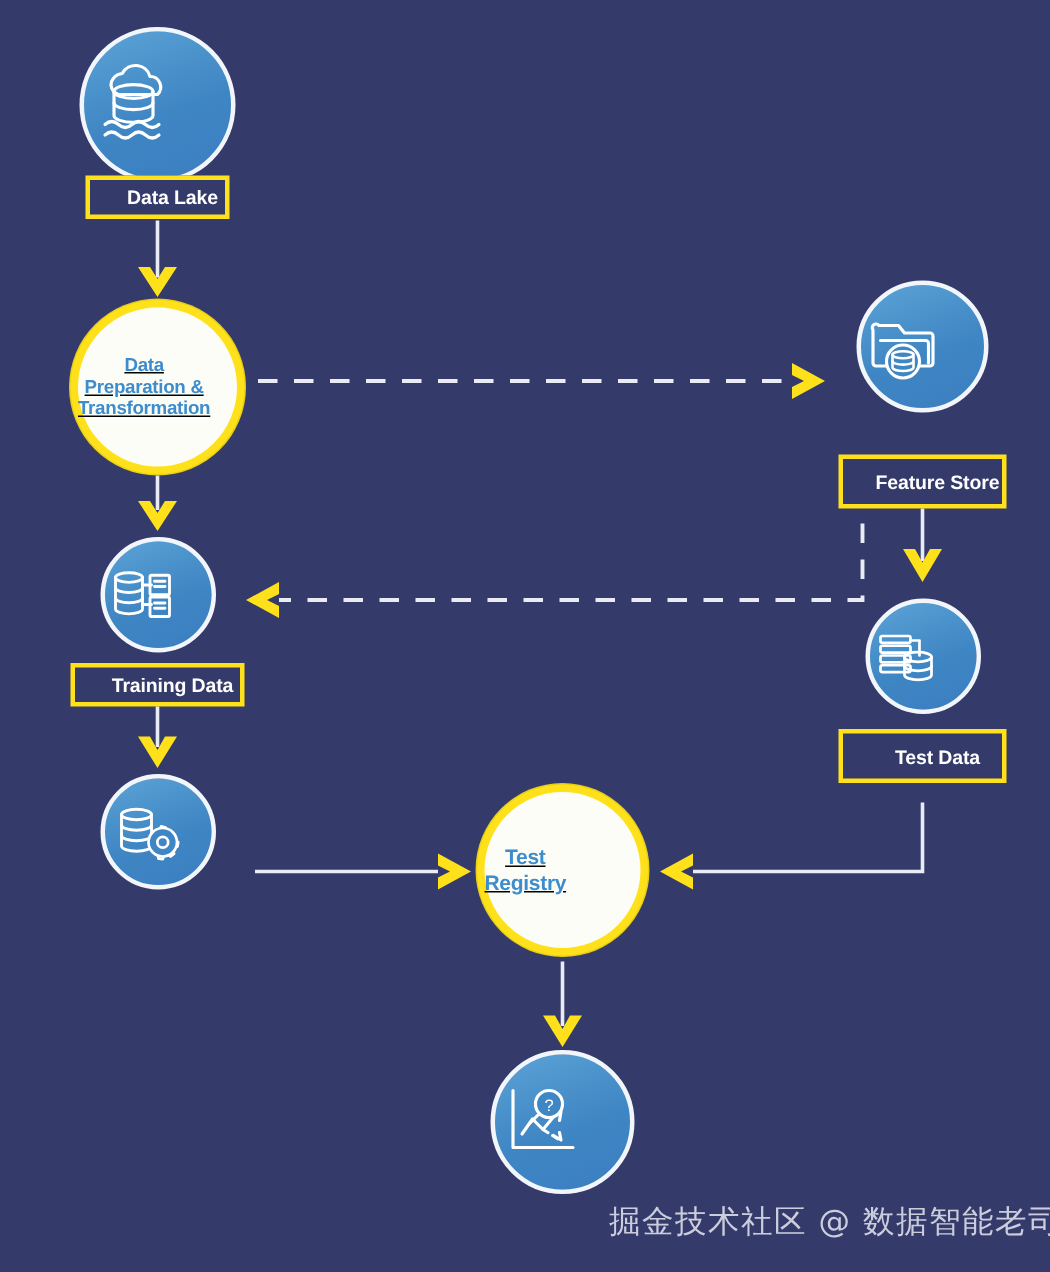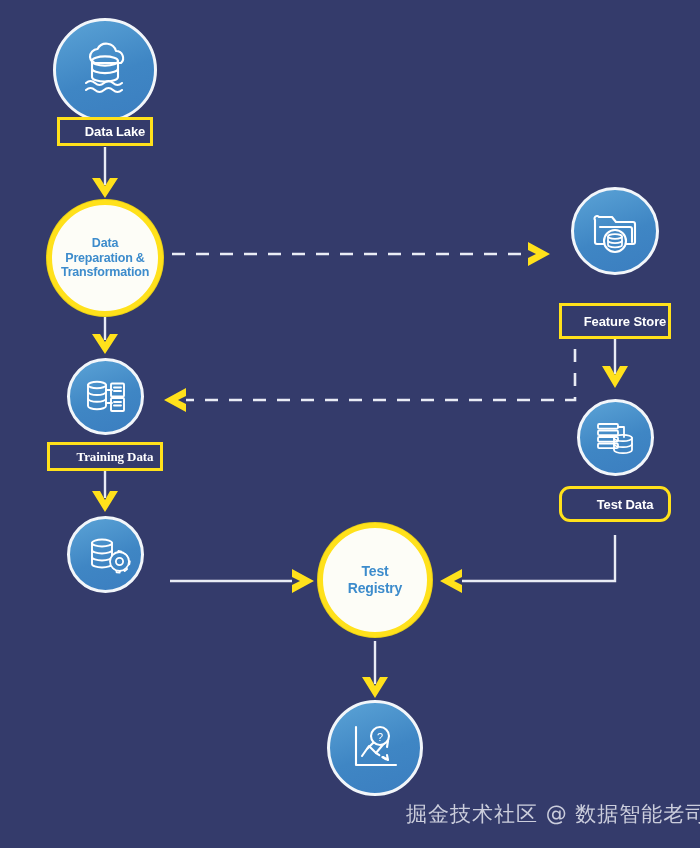--- a/index.html
+++ b/index.html
@@ -7,22 +7,23 @@
     width:700px;height:848px;
     background:#343b6b;
     font-family:"Liberation Sans", sans-serif;
     overflow:hidden;
     position:relative;
   }
   #stage{position:absolute;inset:0;width:700px;height:848px;}
   svg.layer{position:absolute;left:0;top:0;width:700px;height:848px;}
   .circ{
     position:absolute;border-radius:50%;
-    display:flex;align-items:center;justify-content:center;
+    display:flex;align-items:center;justify-content:flex-start;
     box-sizing:border-box;
+    text-decoration:underline;
   }
   .circ.icon-circ{
     background:linear-gradient(160deg,#5ba3d6 0%,#3f86c4 55%,#3b7ec0 100%);
     border:3px solid #f2f6fa;
   }
   .circ.white-circ{
     background:#fdfdf7;
     border:5px solid #ffe11b;
     box-shadow:0 0 0 1px #e8cf14;
   }
@@ -148,41 +149,41 @@
         <path d="M7 26.6 a9 3.2 0 0 0 18 0"></path>
         <path d="M25 18 h6"></path>
         <path d="M25 31 h6"></path>
         <rect x="30" y="11.5" width="13" height="13" rx="1"></rect>
         <path d="M33 15.5 h7 M33 19 h7"></path>
         <rect x="30" y="26" width="13" height="13" rx="1"></rect>
         <path d="M33 30 h7 M33 33.5 h7"></path>
       </g>
     </svg>
   </div>
-  <div class="labelbox" style="left:47px;top:442px;width:116px;height:29px;font-family:Liberation Serif, serif;">
+  <div class="labelbox" style="left:47px;top:442px;width:116px;height:29px;">
     <span>Training Data</span>
   </div>
 
   <div class="circ icon-circ" style="left:577px;top:399px;width:77px;height:77px;">
     <svg class="ic" width="50" height="50" viewBox="0 0 50 50">
       <g fill="none" stroke="#ffffff" stroke-width="1.8" stroke-linecap="round" stroke-linejoin="round">
         <rect x="7" y="11" width="20" height="4.6" rx="1.2"></rect>
         <rect x="7" y="17.5" width="20" height="4.6" rx="1.2"></rect>
         <rect x="7" y="24" width="20" height="4.6" rx="1.2"></rect>
         <rect x="7" y="30.5" width="20" height="4.6" rx="1.2"></rect>
         <path d="M27 14 h6 v10"></path>
       </g>
       <g fill="none" stroke="#ffffff" stroke-width="1.8" stroke-linecap="round" stroke-linejoin="round">
         <ellipse cx="32" cy="25" rx="9" ry="3.2"></ellipse>
         <path d="M23 25 v12 a9 3.2 0 0 0 18 0 v-12"></path>
         <path d="M23 31 a9 3.2 0 0 0 18 0"></path>
       </g>
     </svg>
   </div>
-  <div class="labelbox" style="left:559px;top:486px;width:112px;height:36px;border-radius:11px;">
+  <div class="labelbox" style="left:559px;top:486px;width:112px;height:36px;">
     <span>Test Data</span>
   </div>
 
   <div class="circ icon-circ" style="left:67px;top:516px;width:77px;height:77px;">
     <svg class="ic" width="50" height="50" viewBox="0 0 50 50">
       <g fill="none" stroke="#ffffff" stroke-width="1.9" stroke-linecap="round" stroke-linejoin="round">
         <ellipse cx="21" cy="13" rx="10" ry="3.5"></ellipse>
         <path d="M11 13 v21 a10 3.5 0 0 0 20 0 v-21"></path>
         <path d="M11 20 a10 3.5 0 0 0 20 0"></path>
         <path d="M11 27 a10 3.5 0 0 0 20 0"></path>

